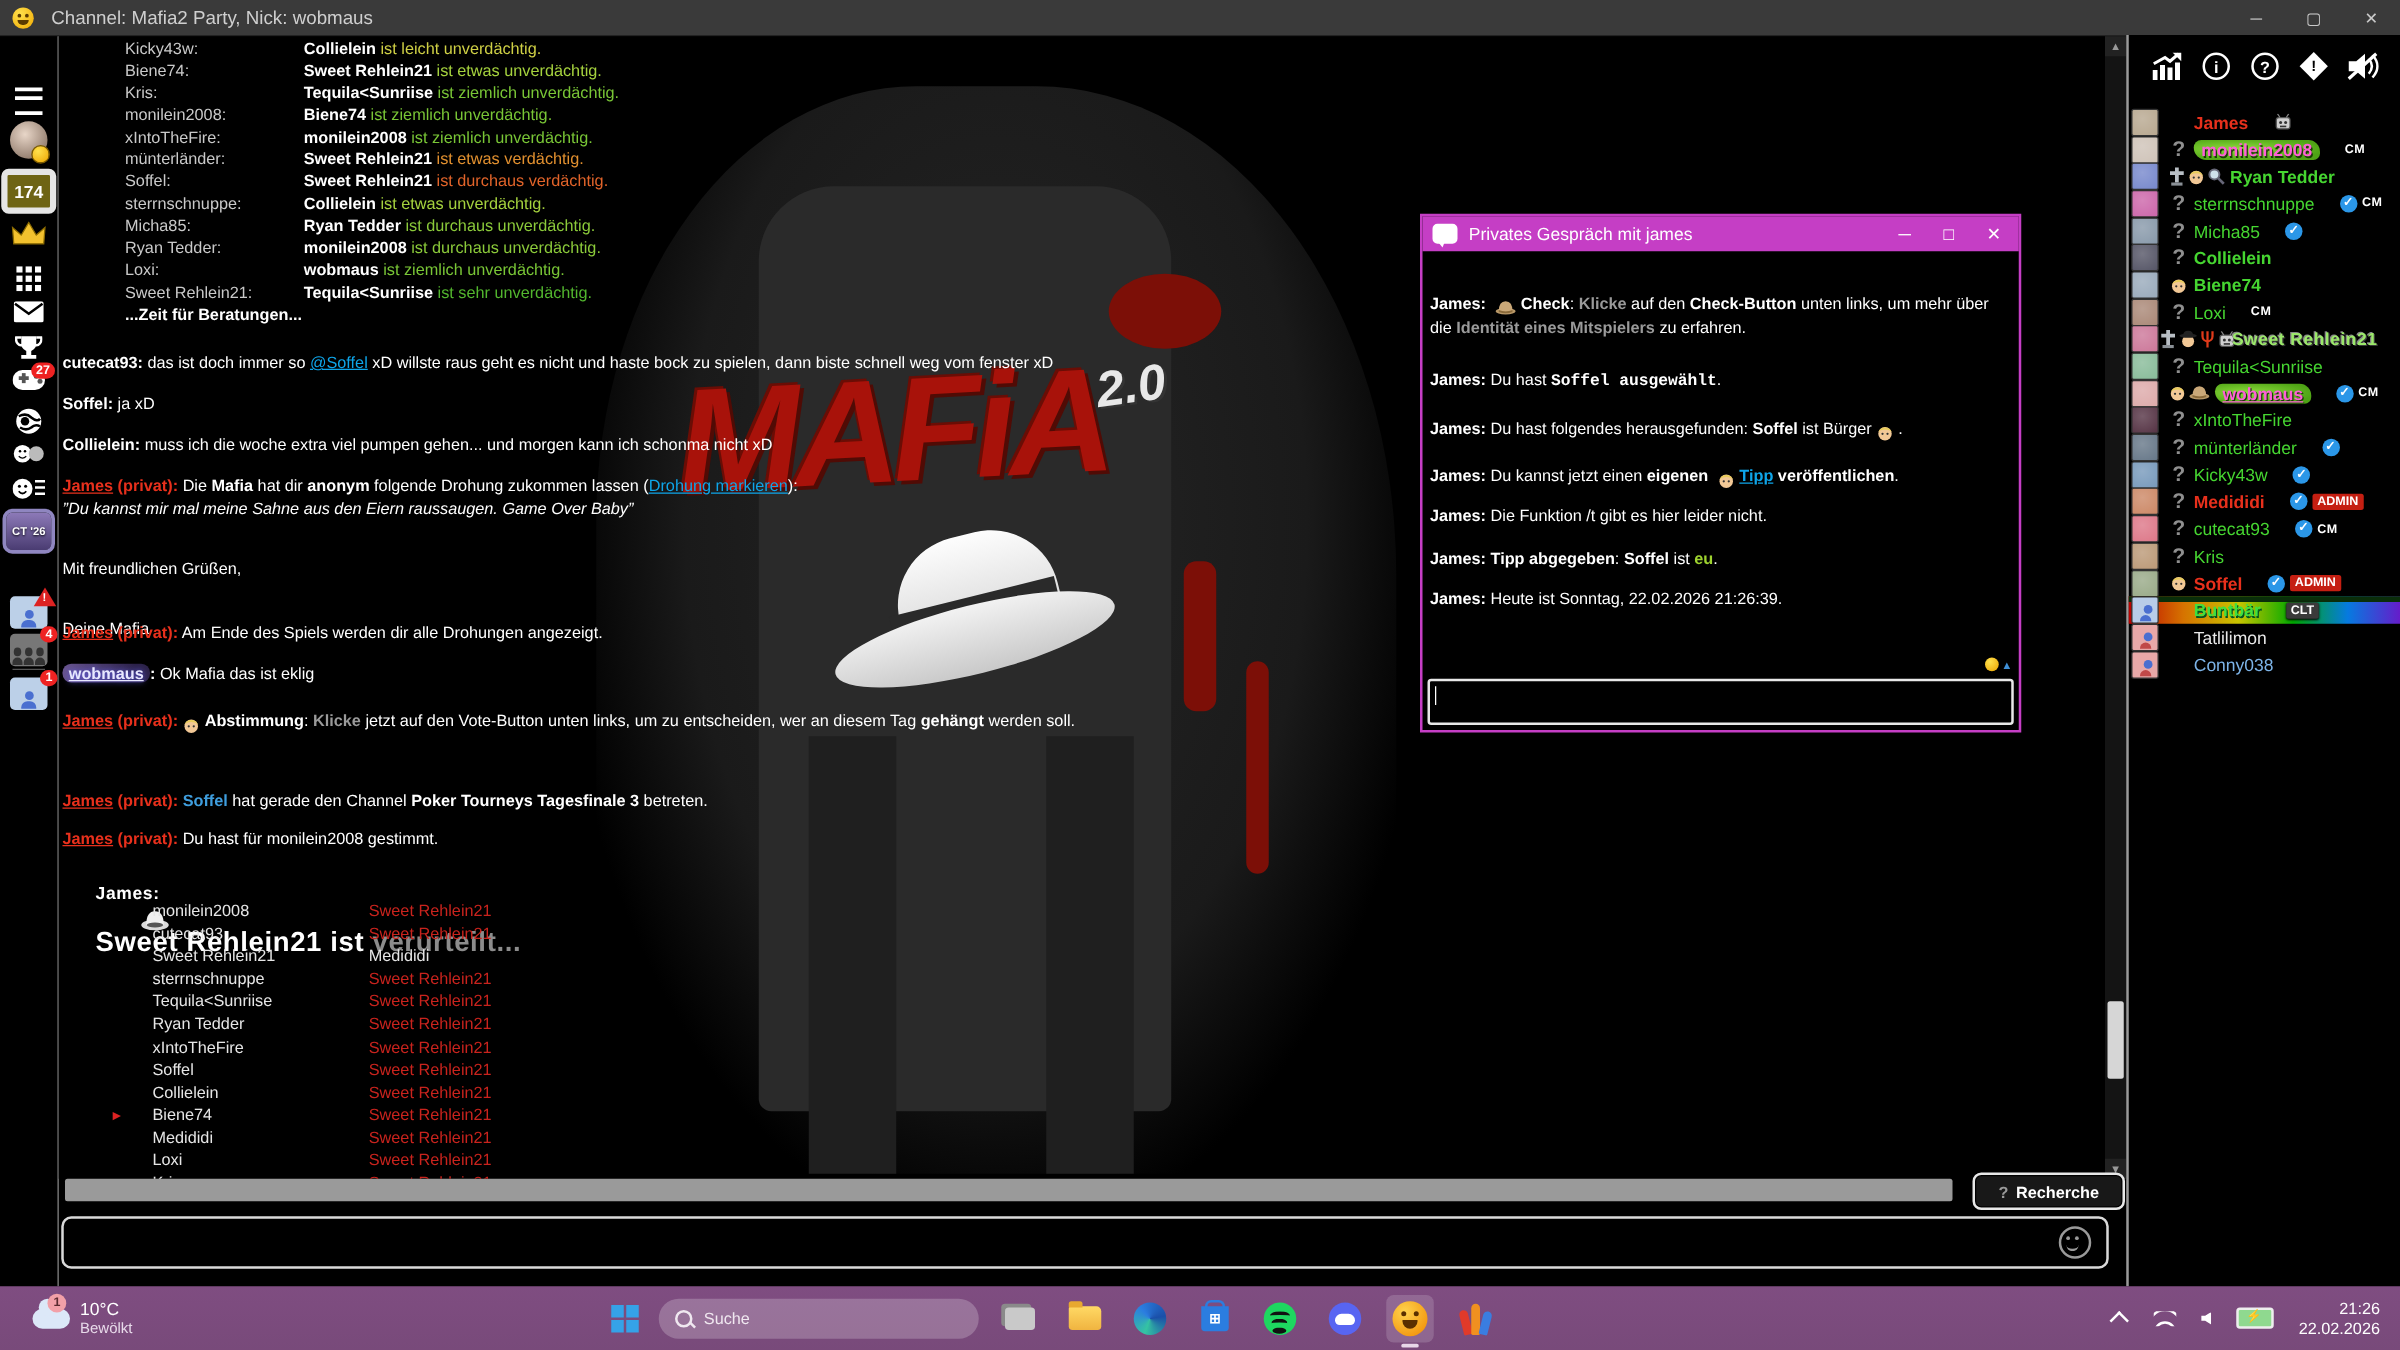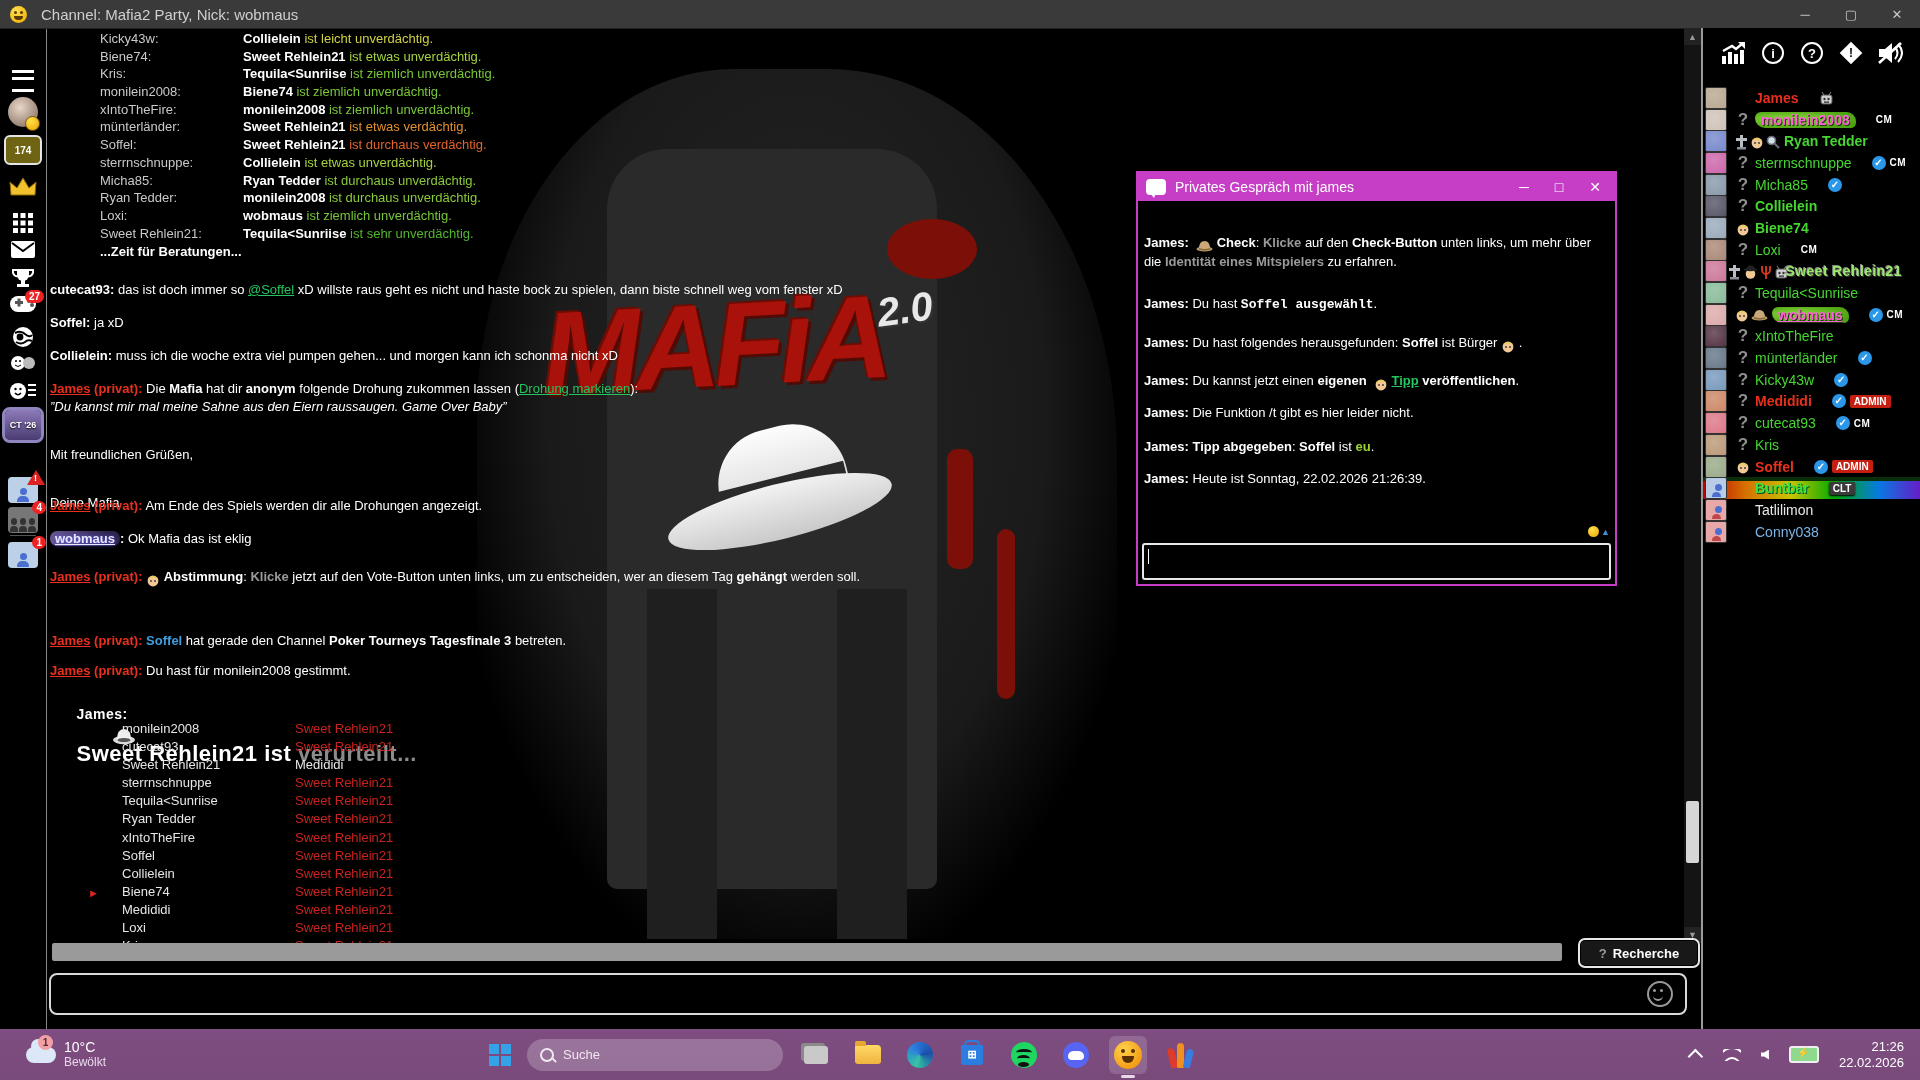--- a/index.html
+++ b/index.html
@@ -18,22 +18,22 @@
   .winbtn{width:46px;height:100%;display:flex;align-items:center;justify-content:center;color:#c9c9c9;font-size:13px;}
 
   
   #sidebar{position:absolute;left:0;top:29px;width:46px;height:1000px;background:#000;border-right:1px solid #888;}
   .sb{position:absolute;left:0;width:46px;display:flex;justify-content:center;}
   .burger{width:22px;height:16px;border-top:3px solid #fff;border-bottom:3px solid #fff;}
   .burger i{display:block;height:3px;background:#fff;margin-top:3.5px;}
   .sb-avatar{width:30px;height:30px;border-radius:50%;background:radial-gradient(circle at 40% 35%,#e8d6c8,#9a8576 70%,#5a4a3e);position:relative;}
   .sb-avatar:after{content:"";position:absolute;right:-2px;bottom:-4px;width:13px;height:13px;border-radius:50%;
        background:radial-gradient(circle at 35% 30%,#ffe14d,#eca400);border:1px solid #7a5a00;}
-  .lvl{background:#6e6414;color:#fff;font-weight:bold;font-size:10px;border-radius:6px;width:34px;height:26px;
-       display:flex;align-items:center;justify-content:center;border:2px solid #e5e5e5;}
+  .lvl{background:#6e6414;color:#fff;font-weight:bold;font-size:14px;border-radius:6px;width:34px;height:26px;
+       display:flex;align-items:center;justify-content:center;border:5px solid #e5e5e5;}
   .sb svg{display:block;}
   .badge-red{position:absolute;top:-6px;right:-8px;background:#e22;color:#fff;font-size:10px;font-weight:bold;
        border-radius:8px;padding:1px 4px;}
   .ct-tile{width:36px;height:30px;border-radius:5px;background:linear-gradient(180deg,#8d7ab8,#4a3c72);
        display:flex;align-items:center;justify-content:center;color:#fff;font-size:9px;font-weight:bold;
        text-shadow:0 1px 2px #000;outline:3px solid #8f86c0;}
   .mini-tile{width:30px;height:26px;border-radius:4px;background:#bcd0e8;position:relative;display:flex;align-items:flex-end;justify-content:center;}
   .person{width:12px;height:6px;border-radius:5px 5px 0 0;background:#4a6fd0;position:relative;margin-bottom:1px;}
   .person:before{content:"";position:absolute;left:3px;top:-8px;width:7px;height:7px;border-radius:50%;background:#4a6fd0;}
   .warn-tri{position:absolute;top:-7px;right:-7px;width:0;height:0;border-left:9px solid transparent;border-right:9px solid transparent;border-bottom:15px solid #d22;}
@@ -61,21 +61,21 @@
   .chat-z{position:absolute;z-index:2;}
   .sus-row{display:flex;height:17.7px;line-height:17.7px;}
   .sus-nick{margin-left:53px;width:143px;color:#c9c9c9;}
   .sus-target{font-weight:bold;color:#fff;white-space:pre;}
   .msg{position:absolute;left:3px;line-height:17px;white-space:pre-wrap;max-width:1600px;}
   .nm{font-weight:bold;color:#fff;}
   .nm-james{color:#e8301c;font-weight:bold;}
   .nm-james .ju{text-decoration:underline;}
   .wobhl{background:linear-gradient(100deg,#6a5690,#2c2248 80%);color:#e8e8ff;font-weight:bold;
       text-decoration:underline;border-radius:7px;padding:0 5px;text-shadow:0 0 5px #66f;}
-  .seg-link{color:#22c55e;text-decoration:underline;cursor:pointer;}
+  .seg-link{color:#0ea5e9;text-decoration:underline;cursor:pointer;}
   .big-verdict{font-size:22px;font-weight:bold;letter-spacing:.5px;}
   .big-verdict .status{color:#8c8c8c;}
   .vote-row{display:flex;height:18.1px;line-height:18.1px;position:relative;}
   .vote-voter{margin-left:75px;width:173px;color:#e6e6e6;}
   .vote-choice{color:#c9231d;}
   .vote-choice.white{color:#e6e6e6;}
   .vote-marker{position:absolute;left:41px;color:#d22;font-size:11px;top:1px;}
 
   
   .ic{display:inline-block;vertical-align:-2px;}

